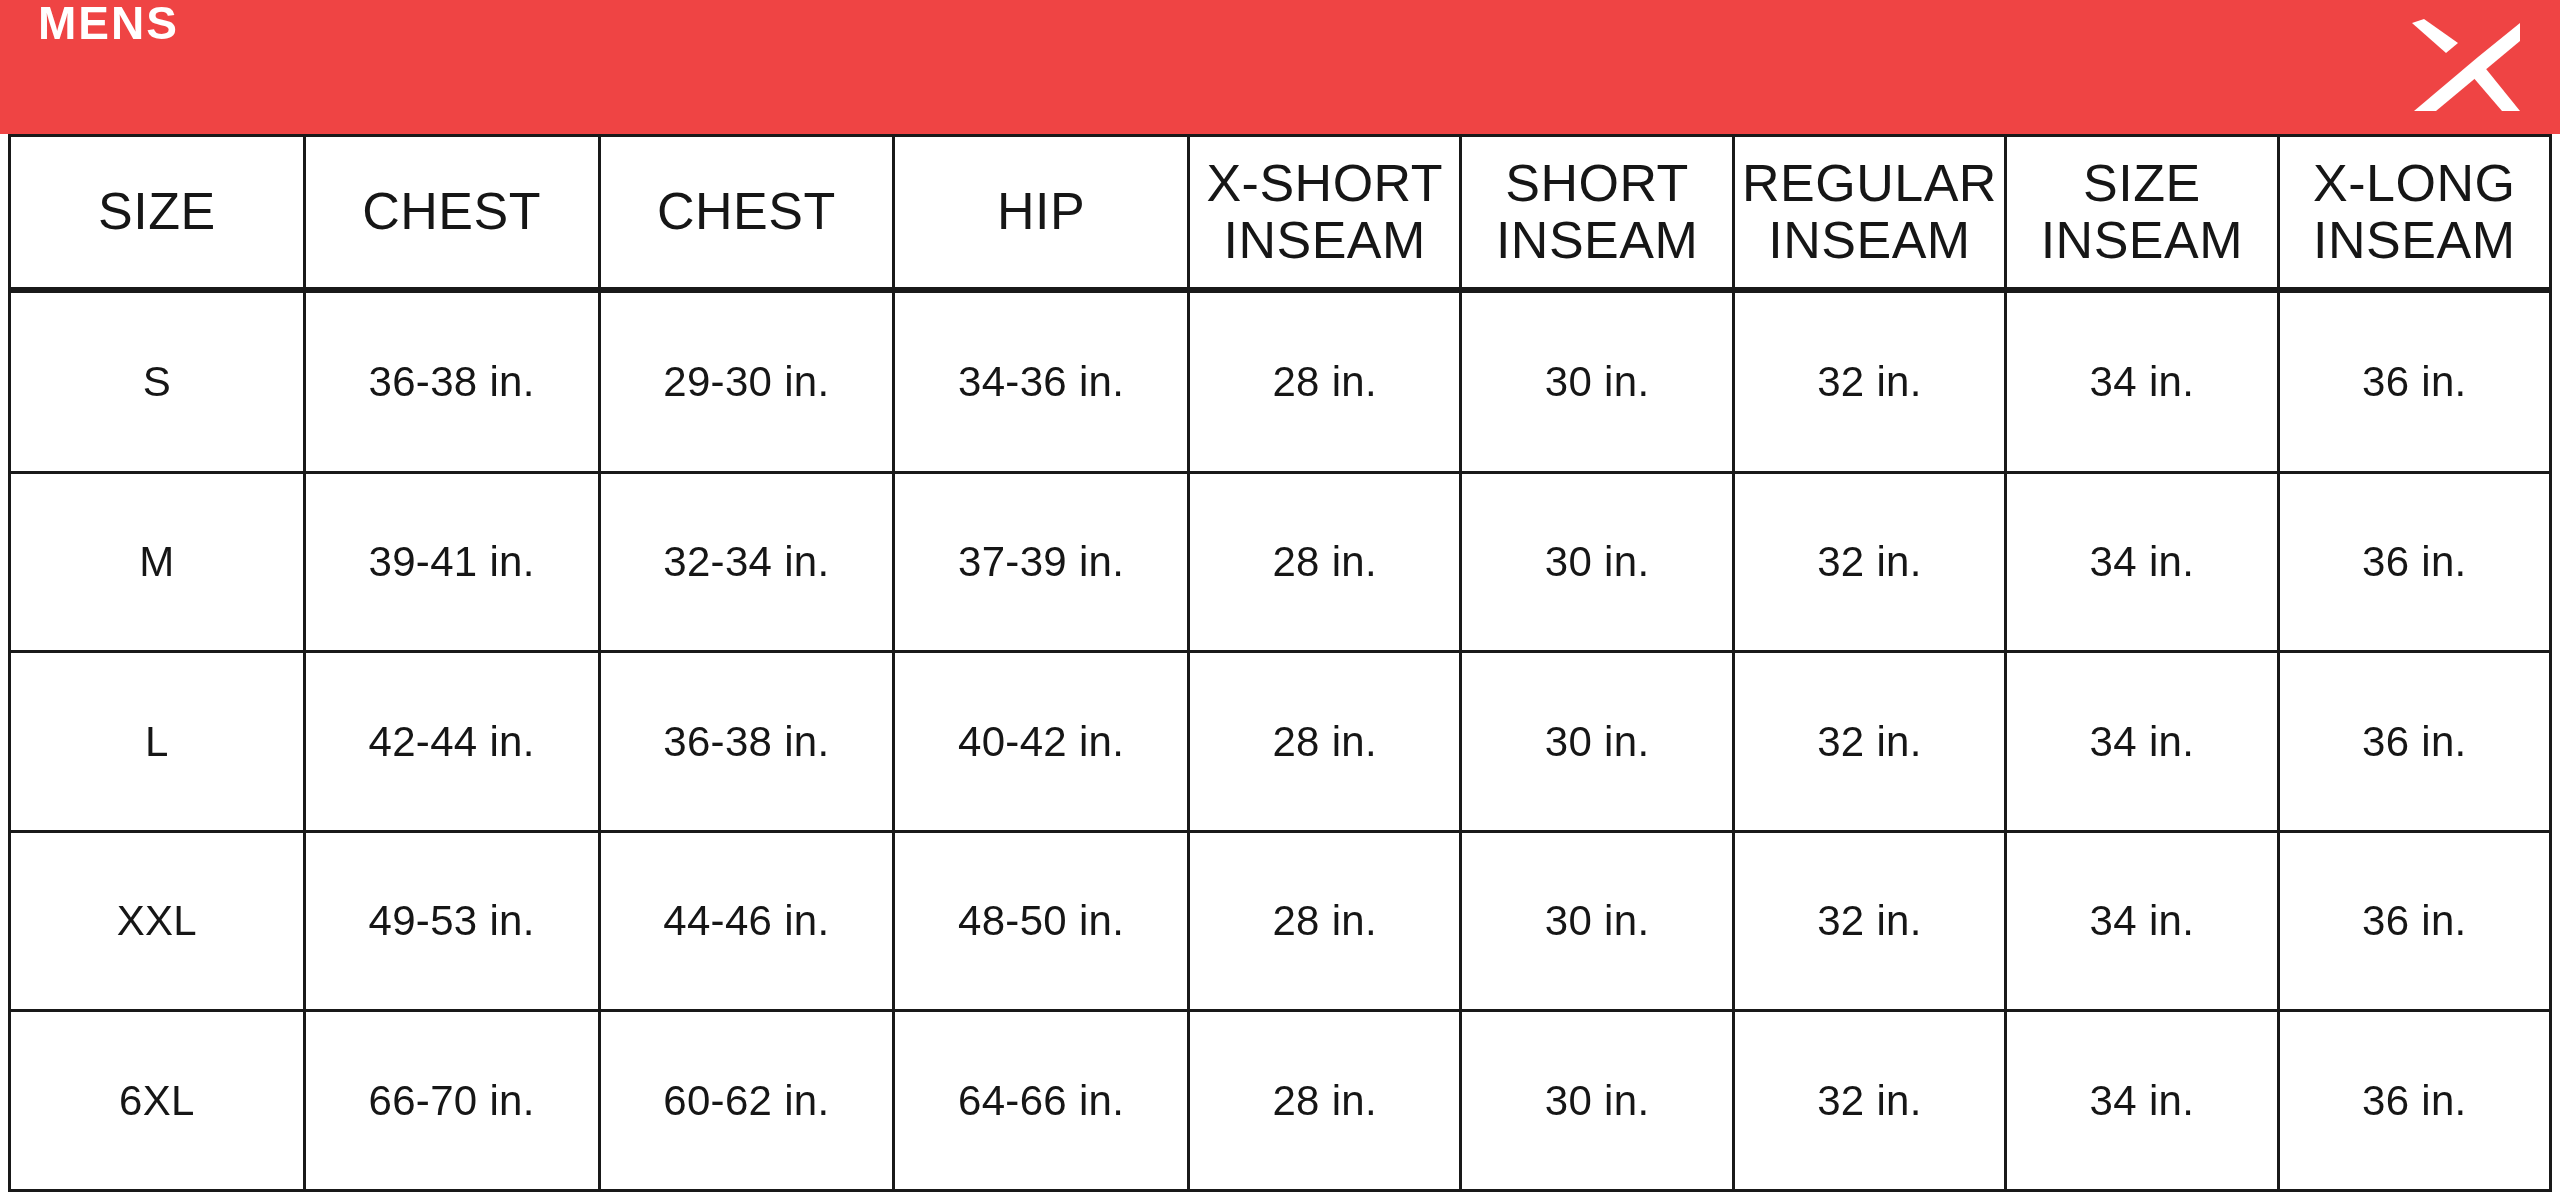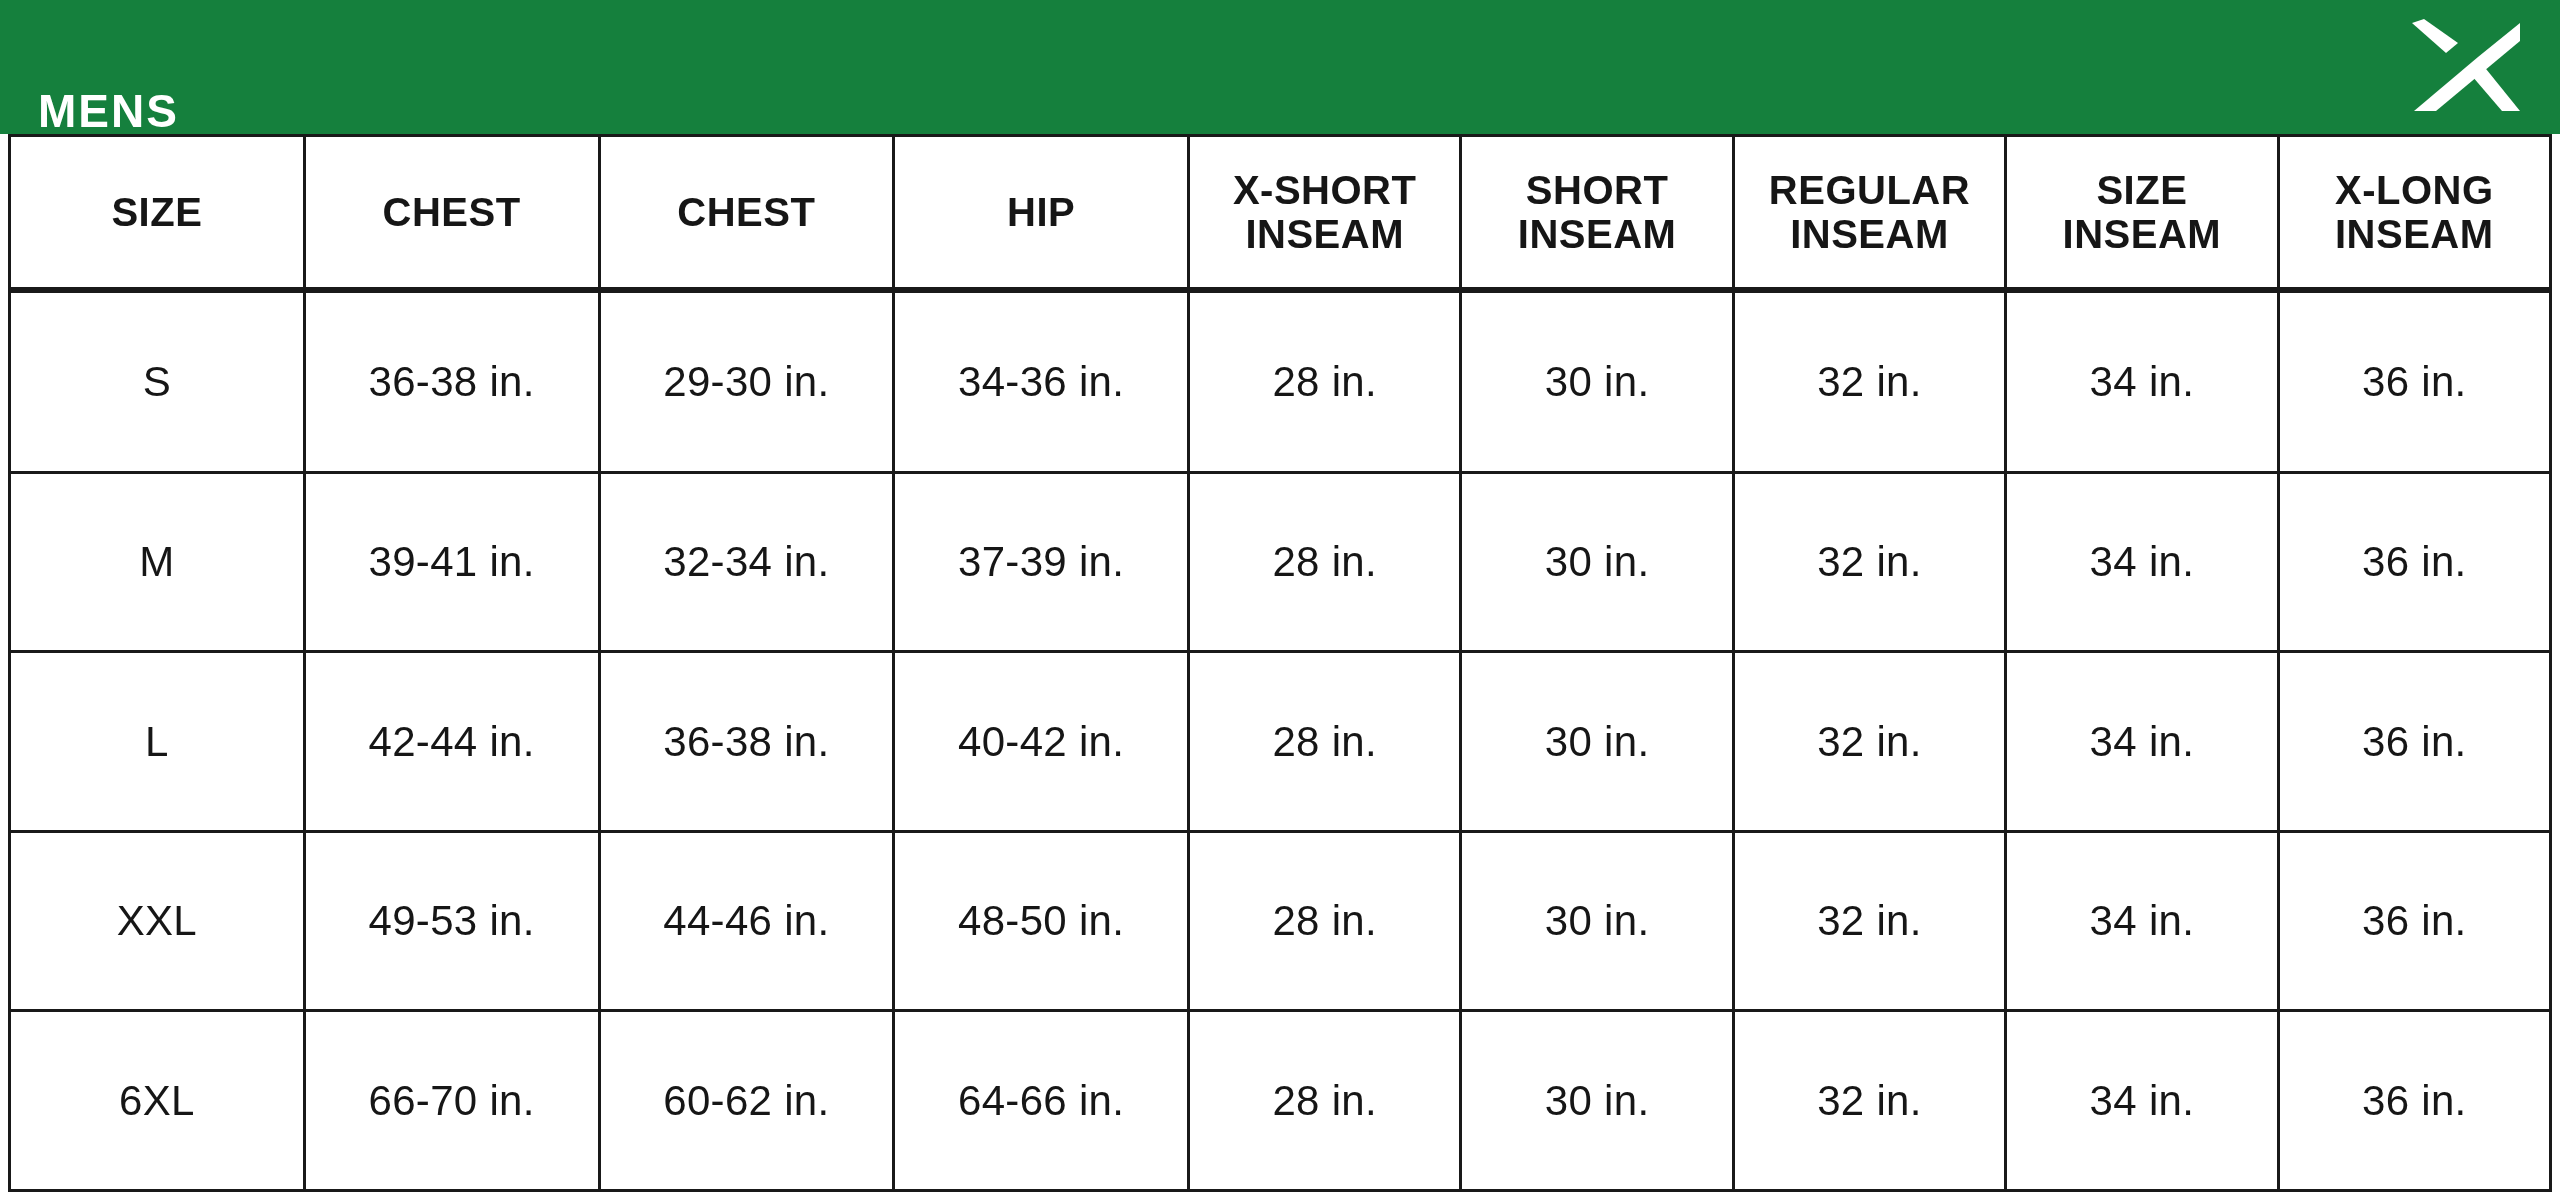--- a/index.html
+++ b/index.html
@@ -20,24 +20,24 @@
     height: 1202px;
     display: flex;
     flex-direction: column;
     background: #ffffff;
   }
 
   
   .header-bar {
     position: relative;
     height: 134px;
-    background: #15803d;
+    background: #ef4444;
     flex: 0 0 134px;
     display: flex;
-    align-items: flex-end;
+    align-items: flex-start;
   }
   .header-title {
     color: #ffffff;
     font-size: 46px;
     font-weight: bold;
     letter-spacing: 2px;
     margin-left: 38px;
     line-height: 1;
   }
   .brand-logo {
@@ -62,22 +62,22 @@
     table-layout: fixed;
   }
   table.size-table th,
   table.size-table td {
     border: 3px solid #191919;
     text-align: center;
     vertical-align: middle;
     padding: 0 4px;
   }
   table.size-table thead th {
-    font-size: 40px;
-    font-weight: bold;
+    font-size: 52px;
+    font-weight: normal;
     line-height: 1.1;
     height: 150px;
     border-bottom-width: 6px;
     letter-spacing: 0.5px;
     text-align: center;
   }
   table.size-table thead th .hdr-line {
     display: block;
   }
   table.size-table tbody td {

